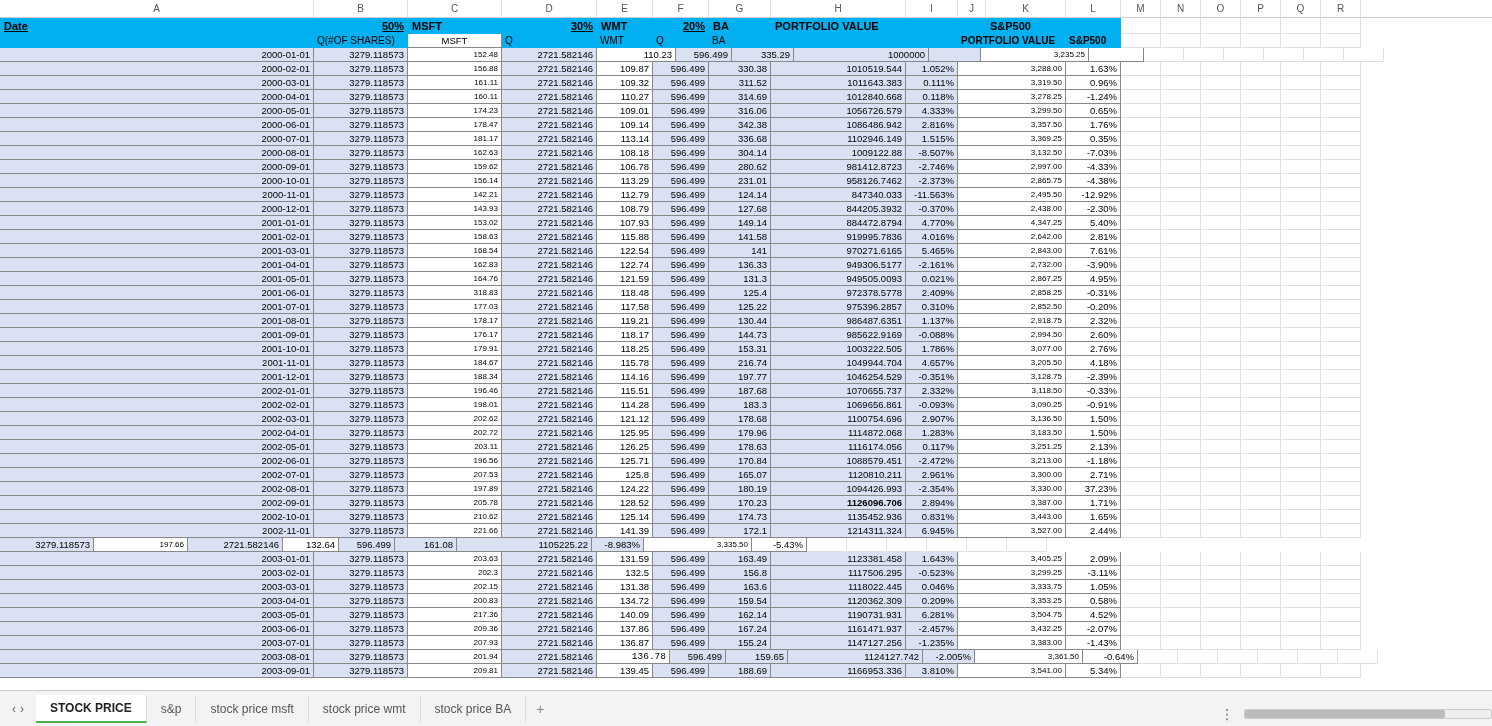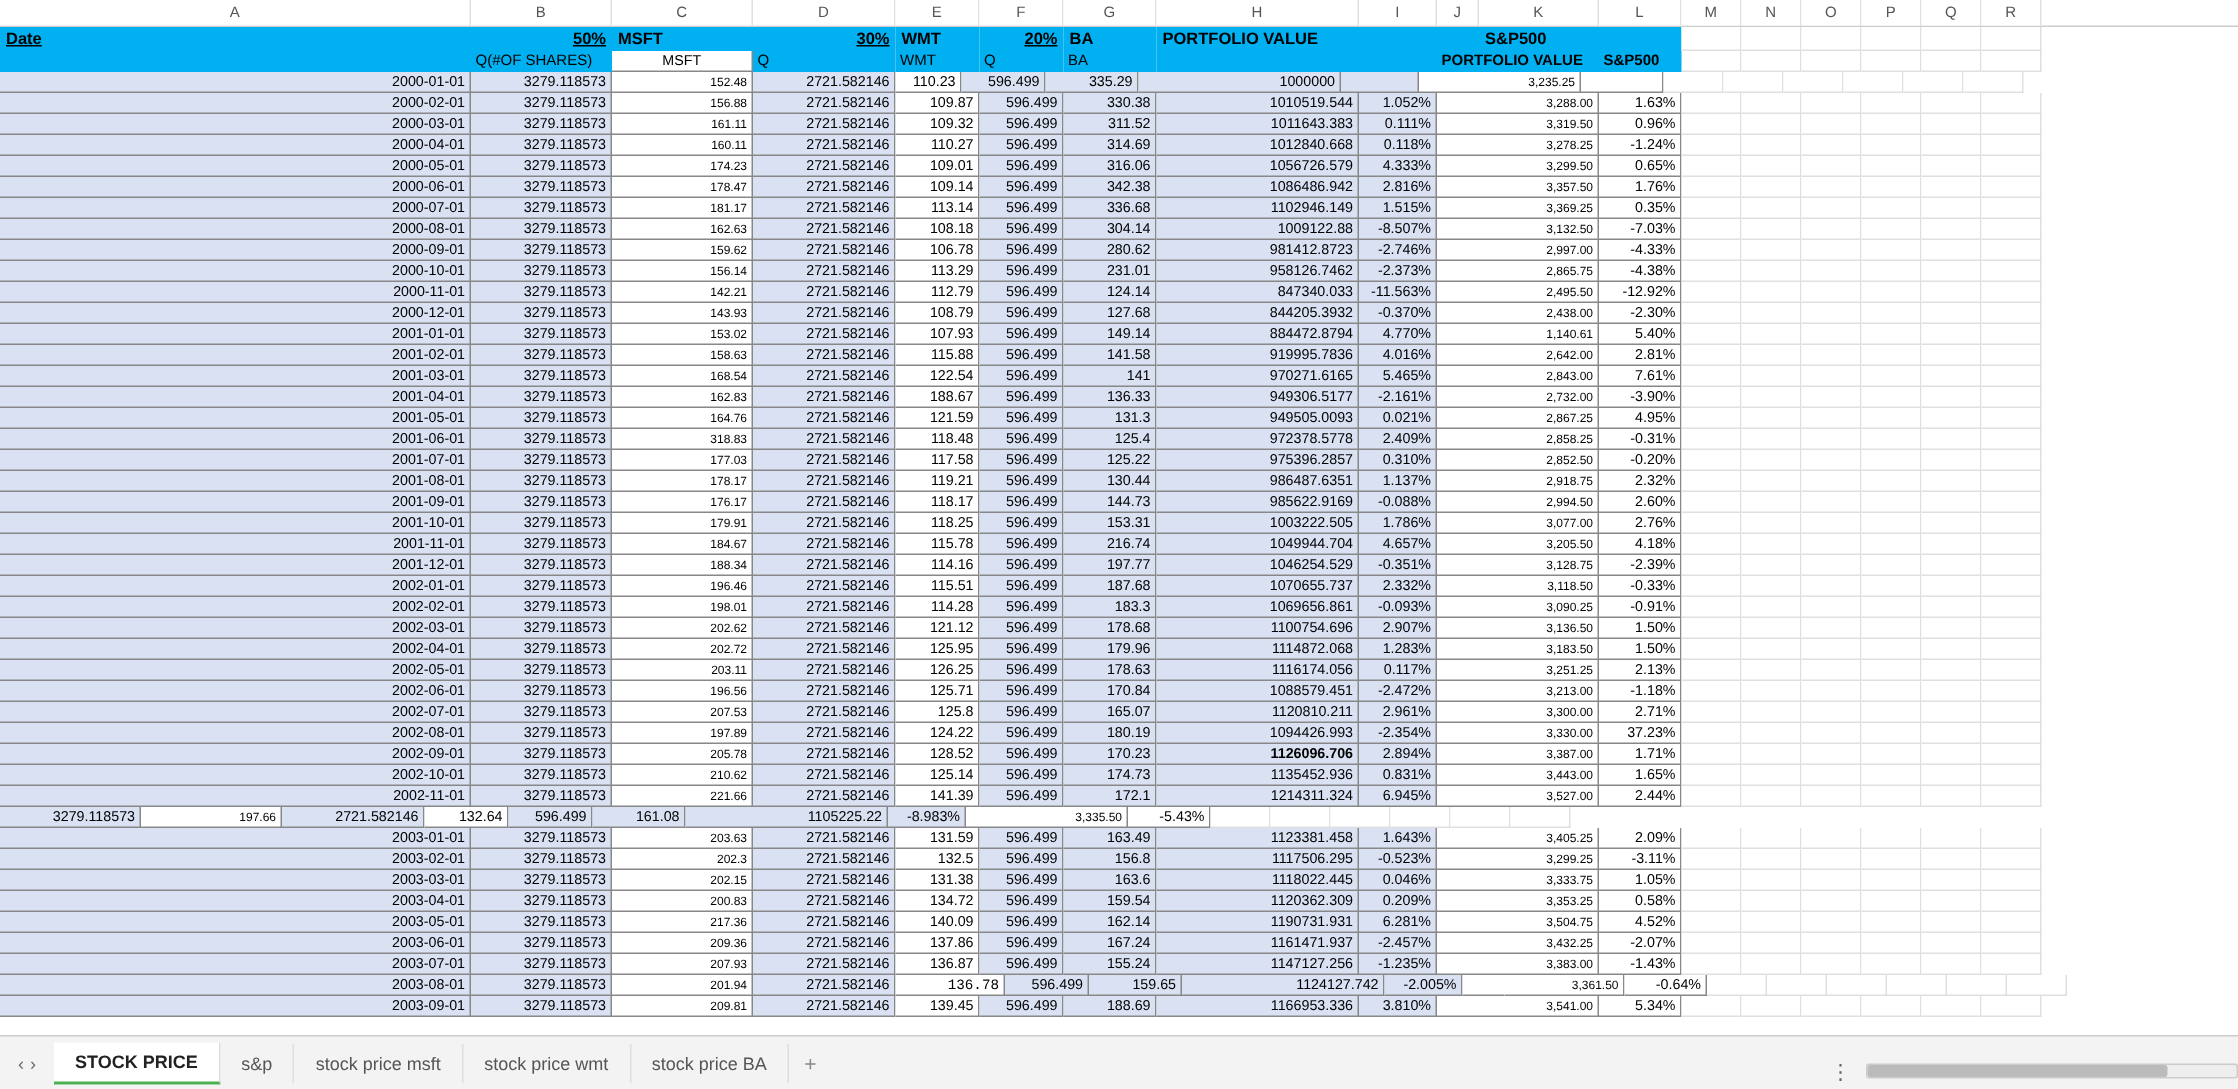--- a/index.html
+++ b/index.html
@@ -94,21 +94,21 @@
       <div class="cell far-cols" style="width: 40px; height: 14px; background: rgb(255, 255, 255); border-right: 1px solid rgb(224, 224, 224); border-bottom: 1px solid rgb(224, 224, 224);"></div>
       <div class="cell far-cols" style="width: 40px; height: 14px; background: rgb(255, 255, 255); border-right: 1px solid rgb(224, 224, 224); border-bottom: 1px solid rgb(224, 224, 224);"></div>
       <div class="cell far-cols" style="width: 40px; height: 14px; background: rgb(255, 255, 255); border-right: 1px solid rgb(224, 224, 224); border-bottom: 1px solid rgb(224, 224, 224);"></div>
     </div>
   <div id="data-rows">
       <div class="row">
         <div class="cell blue-bg ralign" style="width: 314px;">2000-01-01</div>
         <div class="cell blue-bg ralign" style="width: 94px;">3279.118573</div>
         <div class="cell white-bg ralign small" style="width: 94px;">152.48</div>
         <div class="cell blue-bg ralign" style="width: 95px;">2721.582146</div>
-        <div class="cell white-bg ralign" style="width: 44px;">110.23</div>
+        <div class="cell white-bg ralign" style="width: 79px;">110.23</div>
         <div class="cell blue-bg ralign" style="width: 56px;">596.499</div>
         <div class="cell blue-bg ralign" style="width: 62px;">335.29</div>
         <div class="cell blue-bg ralign" style="width: 135px;">1000000</div>
         <div class="cell blue-bg ralign" style="width: 52px;"></div>
         <div class="cell white-bg ralign" style="width: 28px; border-right: none;"></div>
         <div class="cell white-bg ralign small" style="width: 80px;">3,235.25</div>
         <div class="cell white-bg ralign" style="width: 55px;"></div>
         <div class="cell far-cols ralign" style="width: 40px; background: rgb(255, 255, 255); border-right: 1px solid rgb(224, 224, 224); border-bottom: 1px solid rgb(224, 224, 224);"></div>
         <div class="cell far-cols ralign" style="width: 40px; background: rgb(255, 255, 255); border-right: 1px solid rgb(224, 224, 224); border-bottom: 1px solid rgb(224, 224, 224);"></div>
         <div class="cell far-cols ralign" style="width: 40px; background: rgb(255, 255, 255); border-right: 1px solid rgb(224, 224, 224); border-bottom: 1px solid rgb(224, 224, 224);"></div>
@@ -340,21 +340,21 @@
         <div class="cell blue-bg ralign" style="width: 314px;">2001-01-01</div>
         <div class="cell blue-bg ralign" style="width: 94px;">3279.118573</div>
         <div class="cell white-bg ralign small" style="width: 94px;">153.02</div>
         <div class="cell blue-bg ralign" style="width: 95px;">2721.582146</div>
         <div class="cell white-bg ralign" style="width: 56px;">107.93</div>
         <div class="cell blue-bg ralign" style="width: 56px;">596.499</div>
         <div class="cell blue-bg ralign" style="width: 62px;">149.14</div>
         <div class="cell blue-bg ralign" style="width: 135px;">884472.8794</div>
         <div class="cell blue-bg ralign" style="width: 52px;">4.770%</div>
         <div class="cell white-bg ralign" style="width: 28px; border-right: none;"></div>
-        <div class="cell white-bg ralign small" style="width: 80px;">1,140.61</div>
+        <div class="cell white-bg ralign small" style="width: 80px;">4,347.25</div>
         <div class="cell white-bg ralign" style="width: 55px;">5.40%</div>
         <div class="cell far-cols ralign" style="width: 40px; background: rgb(255, 255, 255); border-right: 1px solid rgb(224, 224, 224); border-bottom: 1px solid rgb(224, 224, 224);"></div>
         <div class="cell far-cols ralign" style="width: 40px; background: rgb(255, 255, 255); border-right: 1px solid rgb(224, 224, 224); border-bottom: 1px solid rgb(224, 224, 224);"></div>
         <div class="cell far-cols ralign" style="width: 40px; background: rgb(255, 255, 255); border-right: 1px solid rgb(224, 224, 224); border-bottom: 1px solid rgb(224, 224, 224);"></div>
         <div class="cell far-cols ralign" style="width: 40px; background: rgb(255, 255, 255); border-right: 1px solid rgb(224, 224, 224); border-bottom: 1px solid rgb(224, 224, 224);"></div>
         <div class="cell far-cols ralign" style="width: 40px; background: rgb(255, 255, 255); border-right: 1px solid rgb(224, 224, 224); border-bottom: 1px solid rgb(224, 224, 224);"></div>
         <div class="cell far-cols ralign" style="width: 40px; background: rgb(255, 255, 255); border-right: 1px solid rgb(224, 224, 224); border-bottom: 1px solid rgb(224, 224, 224);"></div>
       </div>
       <div class="row">
         <div class="cell blue-bg ralign" style="width: 314px;">2001-02-01</div>
@@ -394,21 +394,21 @@
         <div class="cell far-cols ralign" style="width: 40px; background: rgb(255, 255, 255); border-right: 1px solid rgb(224, 224, 224); border-bottom: 1px solid rgb(224, 224, 224);"></div>
         <div class="cell far-cols ralign" style="width: 40px; background: rgb(255, 255, 255); border-right: 1px solid rgb(224, 224, 224); border-bottom: 1px solid rgb(224, 224, 224);"></div>
         <div class="cell far-cols ralign" style="width: 40px; background: rgb(255, 255, 255); border-right: 1px solid rgb(224, 224, 224); border-bottom: 1px solid rgb(224, 224, 224);"></div>
         <div class="cell far-cols ralign" style="width: 40px; background: rgb(255, 255, 255); border-right: 1px solid rgb(224, 224, 224); border-bottom: 1px solid rgb(224, 224, 224);"></div>
       </div>
       <div class="row">
         <div class="cell blue-bg ralign" style="width: 314px;">2001-04-01</div>
         <div class="cell blue-bg ralign" style="width: 94px;">3279.118573</div>
         <div class="cell white-bg ralign small" style="width: 94px;">162.83</div>
         <div class="cell blue-bg ralign" style="width: 95px;">2721.582146</div>
-        <div class="cell white-bg ralign" style="width: 56px;">188.67</div>
+        <div class="cell white-bg ralign" style="width: 56px;">122.74</div>
         <div class="cell blue-bg ralign" style="width: 56px;">596.499</div>
         <div class="cell blue-bg ralign" style="width: 62px;">136.33</div>
         <div class="cell blue-bg ralign" style="width: 135px;">949306.5177</div>
         <div class="cell blue-bg ralign" style="width: 52px;">-2.161%</div>
         <div class="cell white-bg ralign" style="width: 28px; border-right: none;"></div>
         <div class="cell white-bg ralign small" style="width: 80px;">2,732.00</div>
         <div class="cell white-bg ralign" style="width: 55px;">-3.90%</div>
         <div class="cell far-cols ralign" style="width: 40px; background: rgb(255, 255, 255); border-right: 1px solid rgb(224, 224, 224); border-bottom: 1px solid rgb(224, 224, 224);"></div>
         <div class="cell far-cols ralign" style="width: 40px; background: rgb(255, 255, 255); border-right: 1px solid rgb(224, 224, 224); border-bottom: 1px solid rgb(224, 224, 224);"></div>
         <div class="cell far-cols ralign" style="width: 40px; background: rgb(255, 255, 255); border-right: 1px solid rgb(224, 224, 224); border-bottom: 1px solid rgb(224, 224, 224);"></div>

